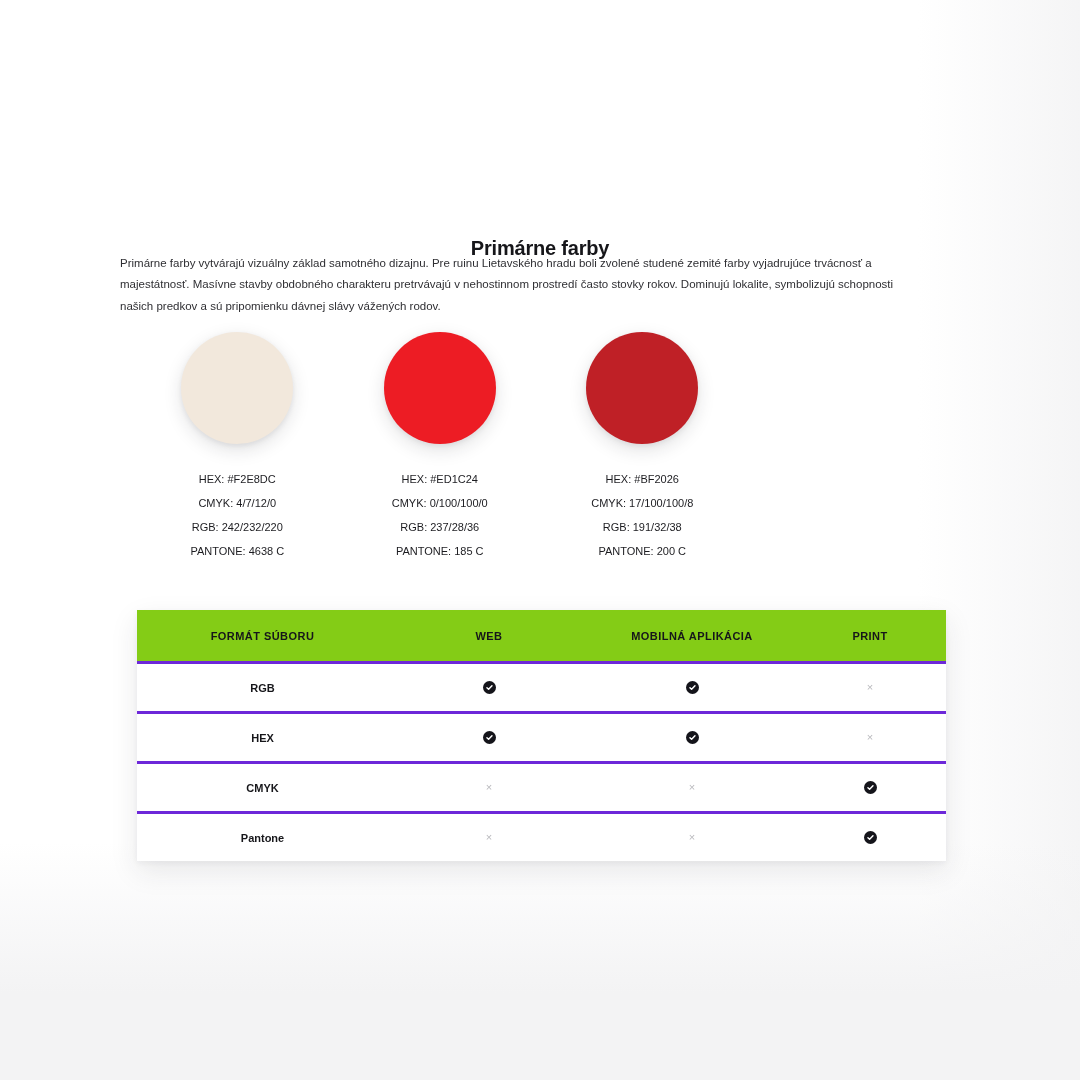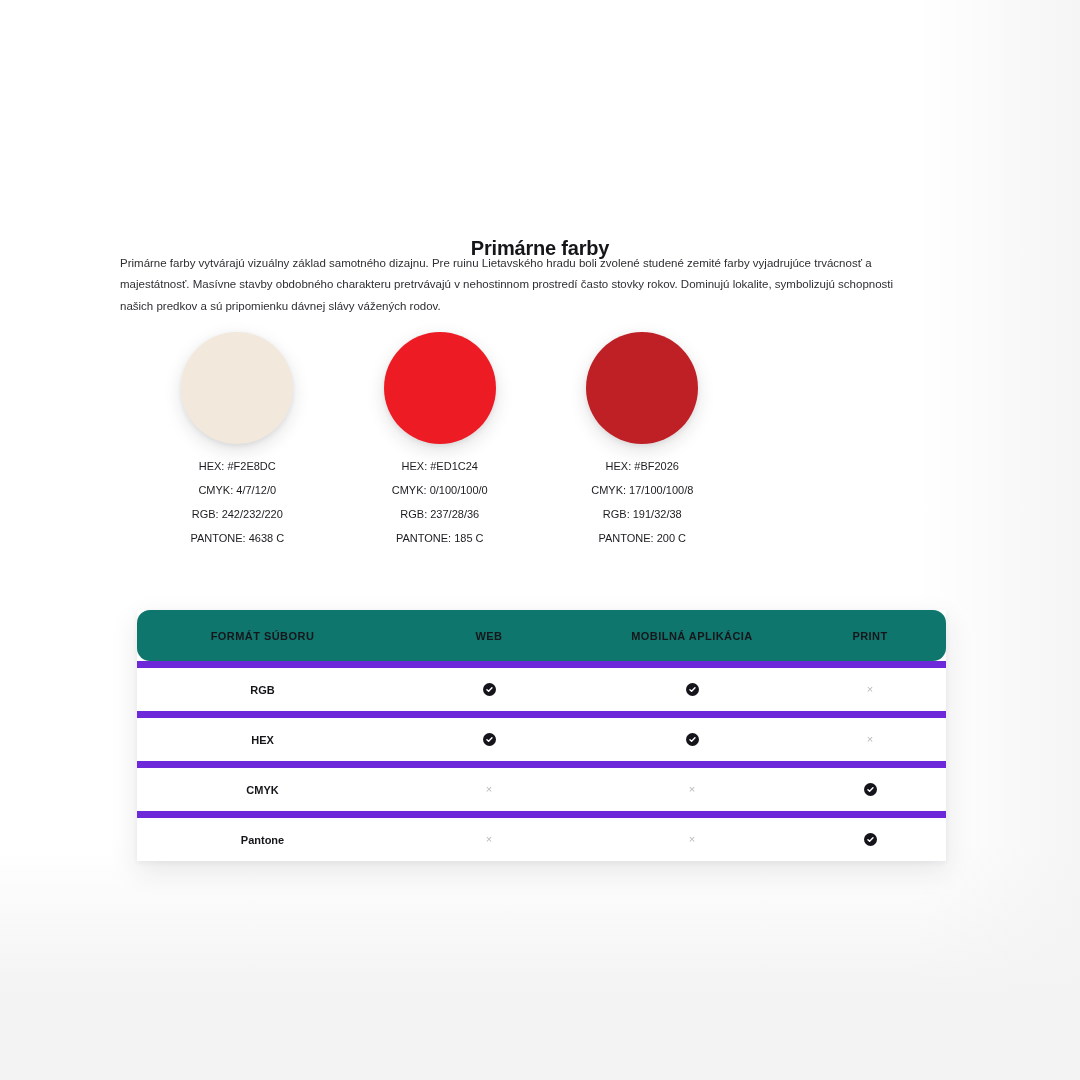--- a/index.html
+++ b/index.html
@@ -70,21 +70,21 @@
     align-items: center;
   }
   .swatch-dot {
     width: 112px;
     height: 112px;
     border-radius: 50%;
     box-shadow: 0 6px 18px rgba(30,30,40,0.13),
                 0 2px 5px rgba(30,30,40,0.07);
   }
   .swatch-meta {
-    margin-top: 10px;
+    margin-top: 23px;
     text-align: center;
   }
   .swatch-meta div {
     font-size: 11px;
     line-height: 24px;
     color: #1c1c20;
     white-space: nowrap;
   }
 
   
@@ -99,21 +99,21 @@
   }
   .trow {
     display: flex;
     align-items: center;
     height: 50px;
   }
   .trow.head {
     background: #d5d5d5;
     height: 51px;
   }
-  .trow.body { border-top: 7px solid #6d28d9; }
+  .trow.body { border-top: 3px solid #6d28d9; }
   .trow.body:first-of-type { border-top: none; }
 
   .cell {
     display: flex;
     align-items: center;
     justify-content: center;
     height: 100%;
   }
   .c0 { width: 251px; }
   .c1 { width: 202px; }
@@ -192,21 +192,21 @@
         <div>RGB: 191/32/38</div>
         <div>PANTONE: 200 C</div>
       </div>
     </div>
 
 
   </div>
 
   <div class="table-wrap">
 
-    <div class="trow head" style="background: #0f766e; border-radius: 13px;">
+    <div class="trow head" style="background: #84cc16;">
       <div class="cell c0">FORMÁT SÚBORU</div>
       <div class="cell c1">WEB</div>
       <div class="cell c2">MOBILNÁ APLIKÁCIA</div>
       <div class="cell c3">PRINT</div>
     </div>
 
     <div class="trow body">
       <div class="cell c0">RGB</div>
       <div class="cell c1">
           <span class="mark-yes">

